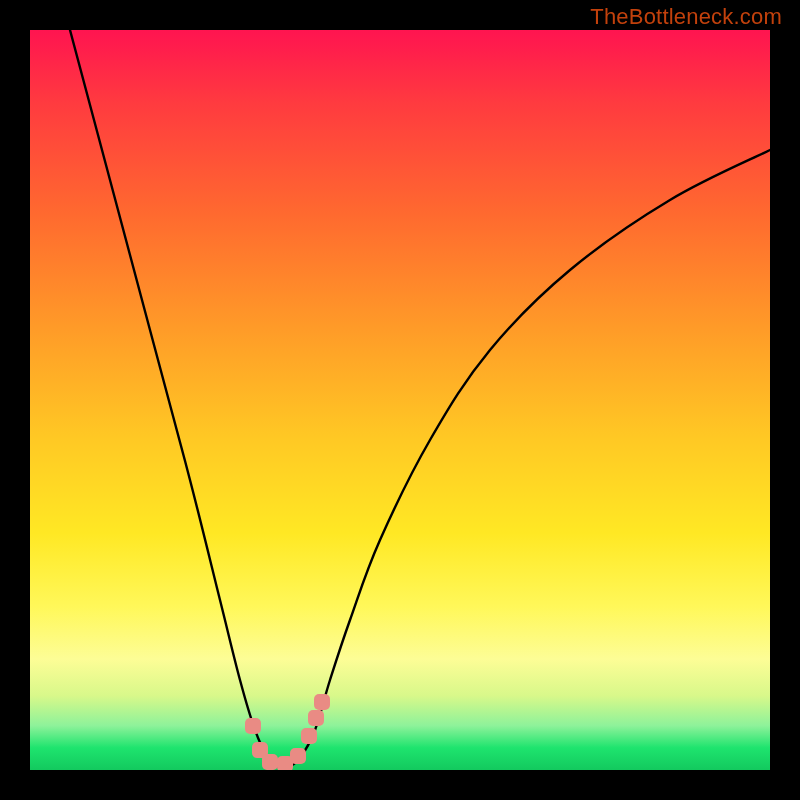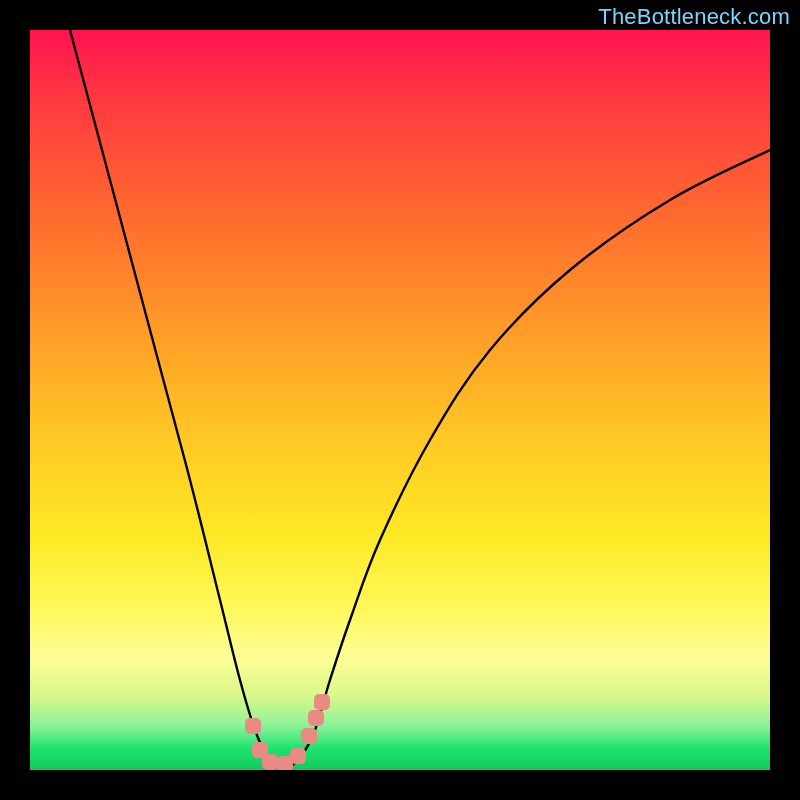--- a/index.html
+++ b/index.html
@@ -28,22 +28,22 @@
       #fdfd96 85%,
       #d8f88a 90%,
       #8ef29a 94%,
       #1ee46e 97%,
       #13c95e 100%
     );
   }
   .watermark {
     position: absolute;
     top: 4px;
-    right: 10px;
-    color: #7dd3fc;
+    right: 18px;
+    color: #c2410c;
     font-size: 22px;
     letter-spacing: 0.2px;
     font-weight: 500;
   }
   svg {
     position: absolute;
     left: 0;
     top: 0;
   }
 </style>

